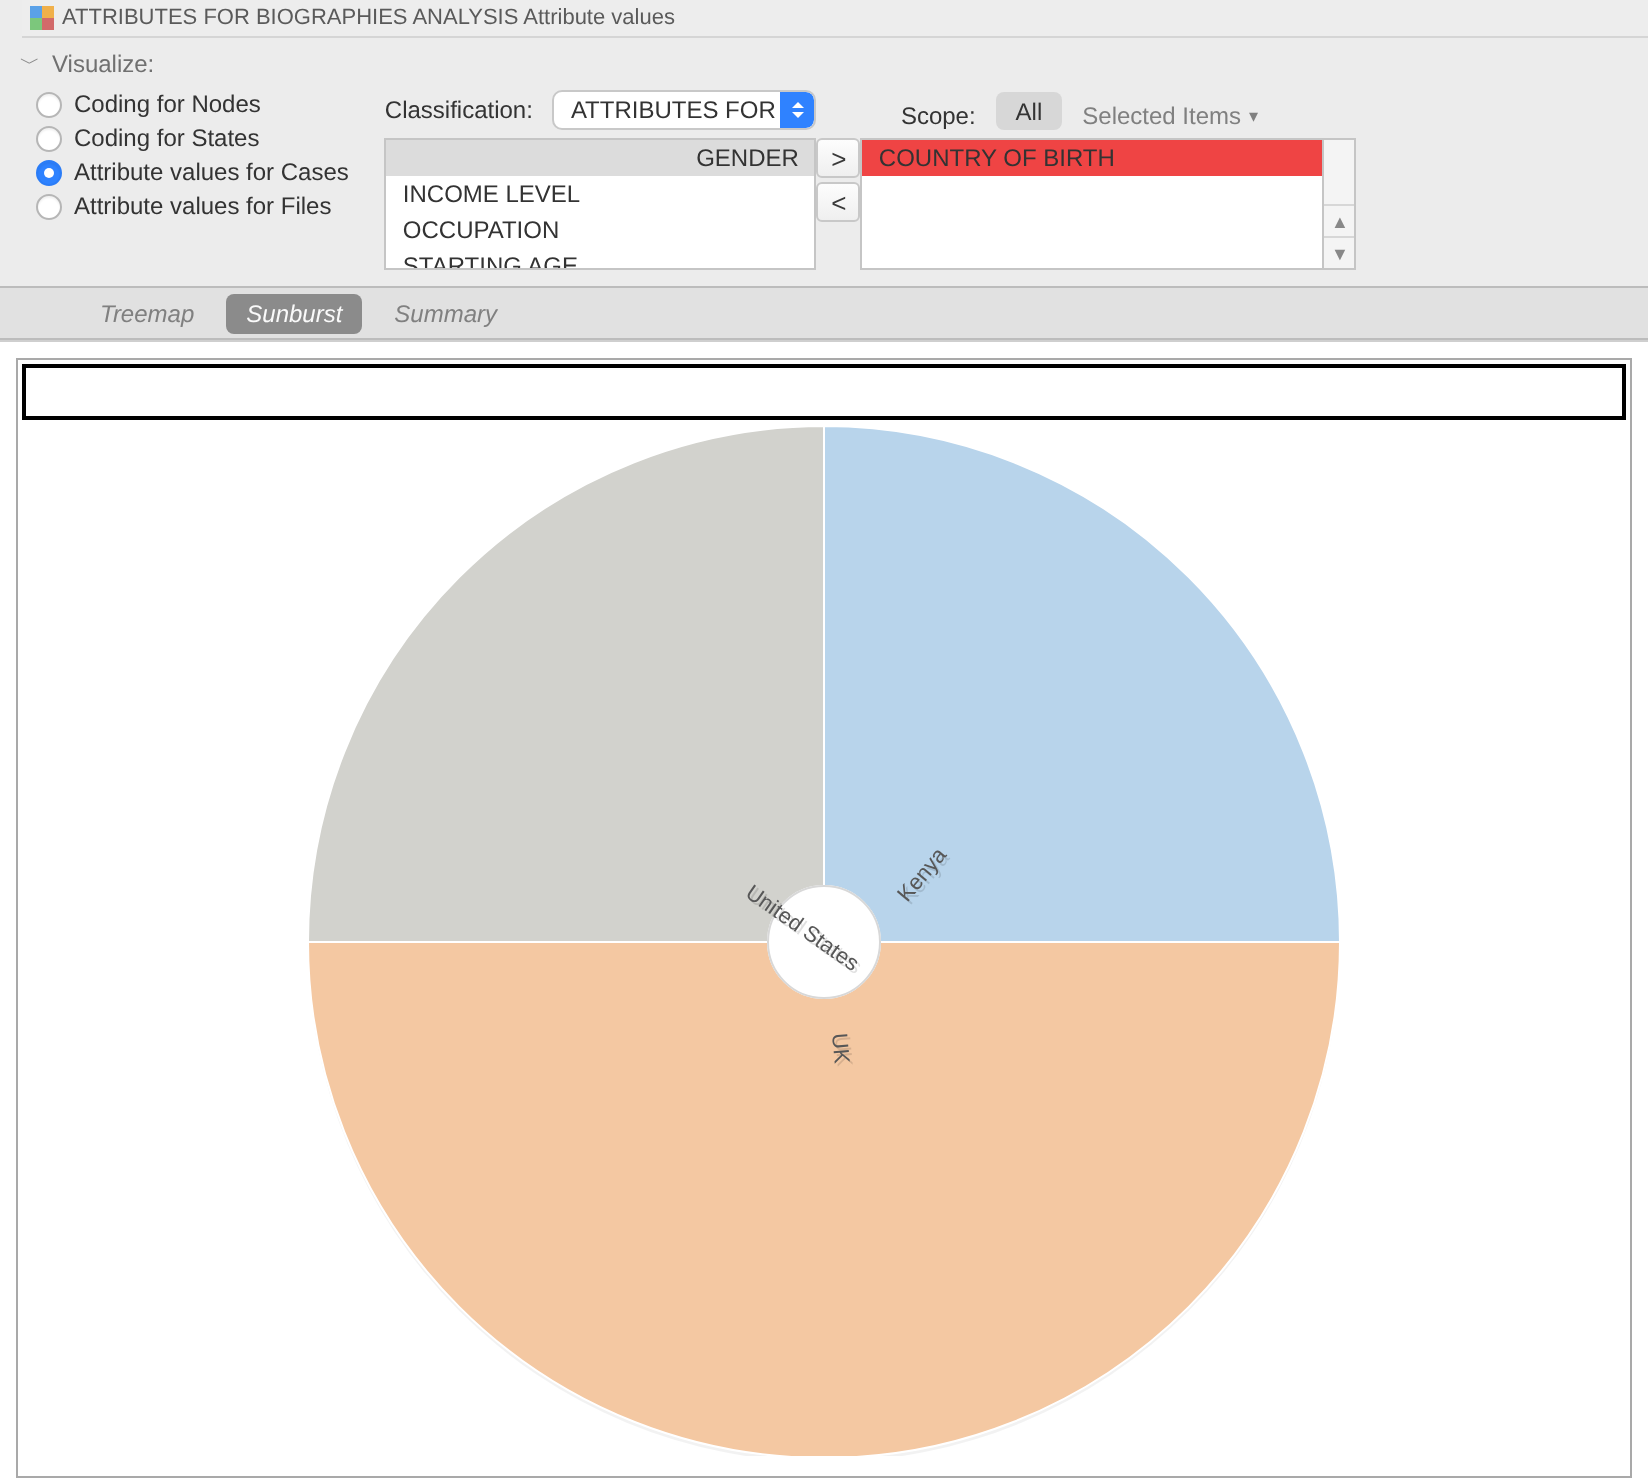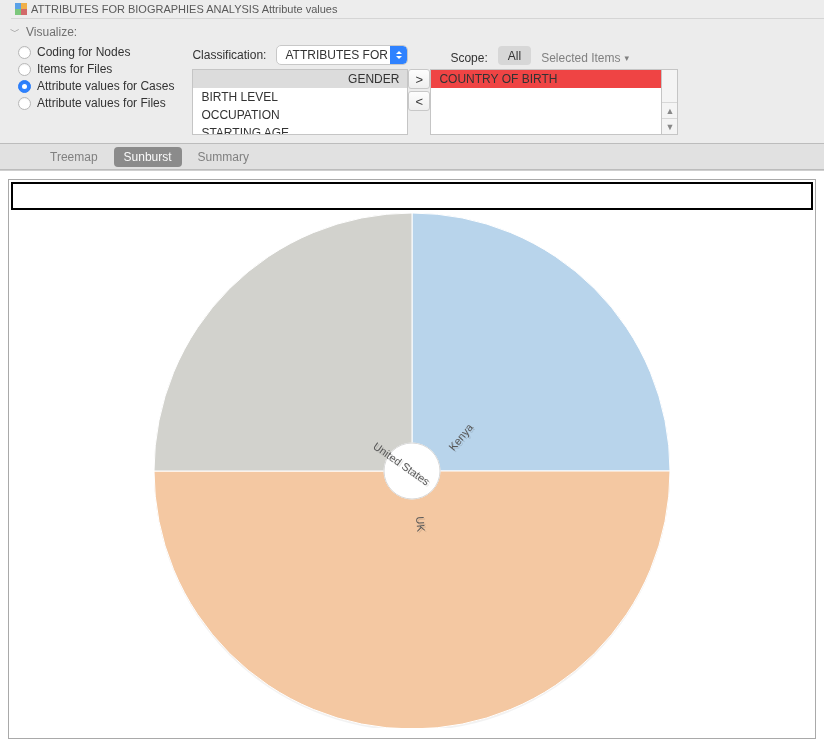--- a/index.html
+++ b/index.html
@@ -48,21 +48,21 @@
   .stepper { width: 16px; height: 66px; display: flex; flex-direction: column; justify-content: flex-end; border: 1px solid #c5c5c5; border-left: none; background: #f4f4f4; }
   .step { height: 16px; display: flex; align-items: center; justify-content: center; cursor: pointer; font-size: 9px; color: #888; border-top: 1px solid #d7d7d7; }
 
   .scope-col { display: flex; align-items: flex-end; gap: 10px; padding-top: 1px; }
   .scope-col .lbl { font-size: 12px; color: #333; }
   .pill { height: 19px; padding: 0 10px; background: #d7d7d7; border-radius: 4px; display: flex; align-items: center; font-size: 12px; color: #333; cursor: pointer; }
   .scope-dd { display: flex; align-items: center; gap: 4px; color: #808080; font-size: 12px; cursor: pointer; }
   .scope-dd::after { content: "▾"; font-size: 9px; color: #808080; }
 
   
-  .tabs { height: 26px; background: #e1e1e1; border-bottom: 1px solid #bcbcbc; display: flex; align-items: center; gap: 6px; padding: 0 14px; padding-left: 40px; }
+  .tabs { height: 26px; background: #e1e1e1; border-bottom: 1px solid #bcbcbc; display: flex; align-items: center; gap: 6px; padding: 0 14px; padding-left: 40px; font-style: italic; }
   .tab { padding: 3px 10px; border-radius: 4px; font-size: 12px; color: #808080; cursor: pointer; }
   .tab.active { background: #8b8b8b; color: #fafafa; }
 
   
   .chartwrap { background: #fff; border-top: 1px solid #cfcfcf; height: 580px; padding: 8px; }
   .inner-border { border: 1px solid #a9a9a9; height: 560px; padding: 2px; }
   .black-box { border: 2px solid #000; height: 28px; }
   .plot { position: relative; width: 100%; height: 518px; display: flex; align-items: center; justify-content: center; }
 
   .sliceLabel { font-family: Arial, sans-serif; font-size: 11px; fill: #575757; font-weight: 500; }
@@ -92,21 +92,21 @@
 
   <div class="controls-row">
 
     <div class="radio-col">
       <div class="radio-item">
         <span class="radio"></span>
         <span>Coding for Nodes</span>
       </div>
       <div class="radio-item">
         <span class="radio"></span>
-        <span>Items for Files</span>
+        <span>Coding for States</span>
       </div>
       <div class="radio-item">
         <span class="radio selected"></span>
         <span>Attribute values for Cases</span>
       </div>
       <div class="radio-item">
         <span class="radio"></span>
         <span>Attribute values for Files</span>
       </div>
     </div>
@@ -123,21 +123,21 @@
         <div style="width:248px" class="scope-col">
           <span class="lbl">Scope:</span>
           <span class="pill">All</span>
           <span class="scope-dd">Selected Items</span>
         </div>
       </div>
 
       <div style="display:flex; gap:0;">
         <div class="listbox" id="attrList">
             <div class="item sel">GENDER</div>
-            <div class="item">BIRTH LEVEL</div>
+            <div class="item">INCOME LEVEL</div>
             <div class="item">OCCUPATION</div>
             <div class="item">STARTING AGE</div>
           </div>
         <div class="xfer">
           <div class="xfer-btn">&gt;</div>
           <div class="xfer-btn">&lt;</div>
         </div>
         <div class="selected-box">
           <div class="selected-list" id="selList">
               <div class="item sel">COUNTRY OF BIRTH</div>

